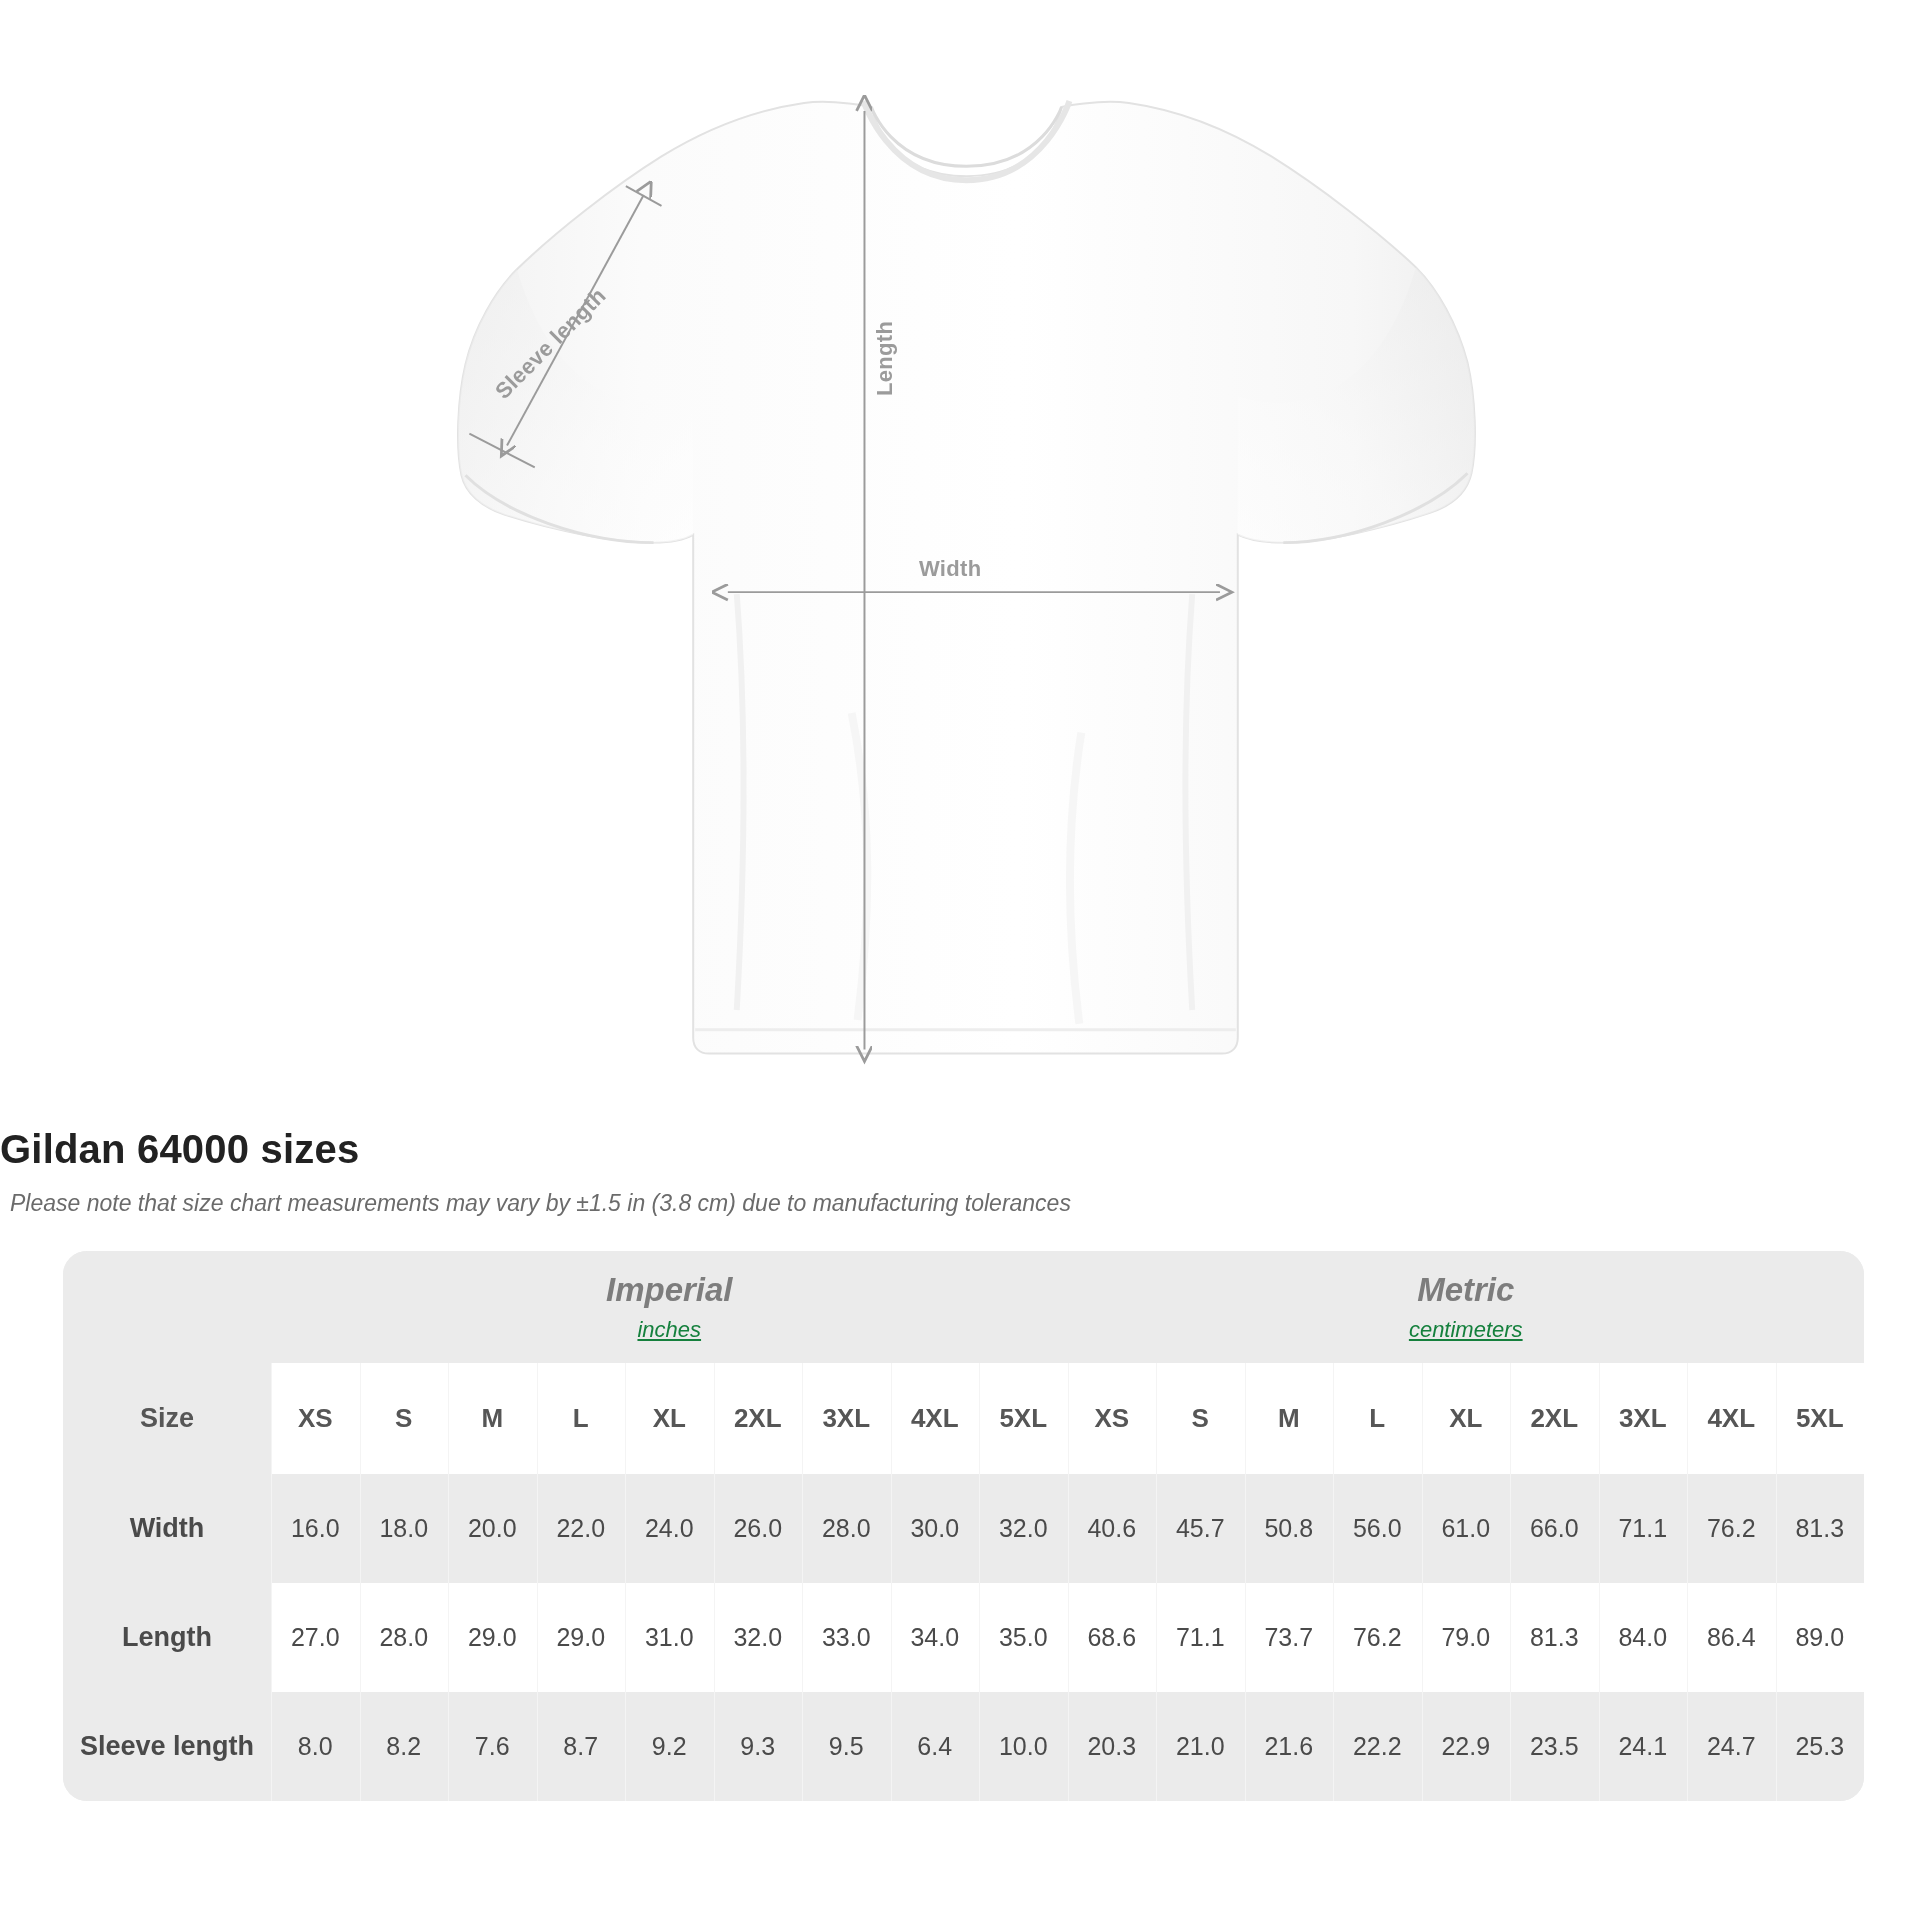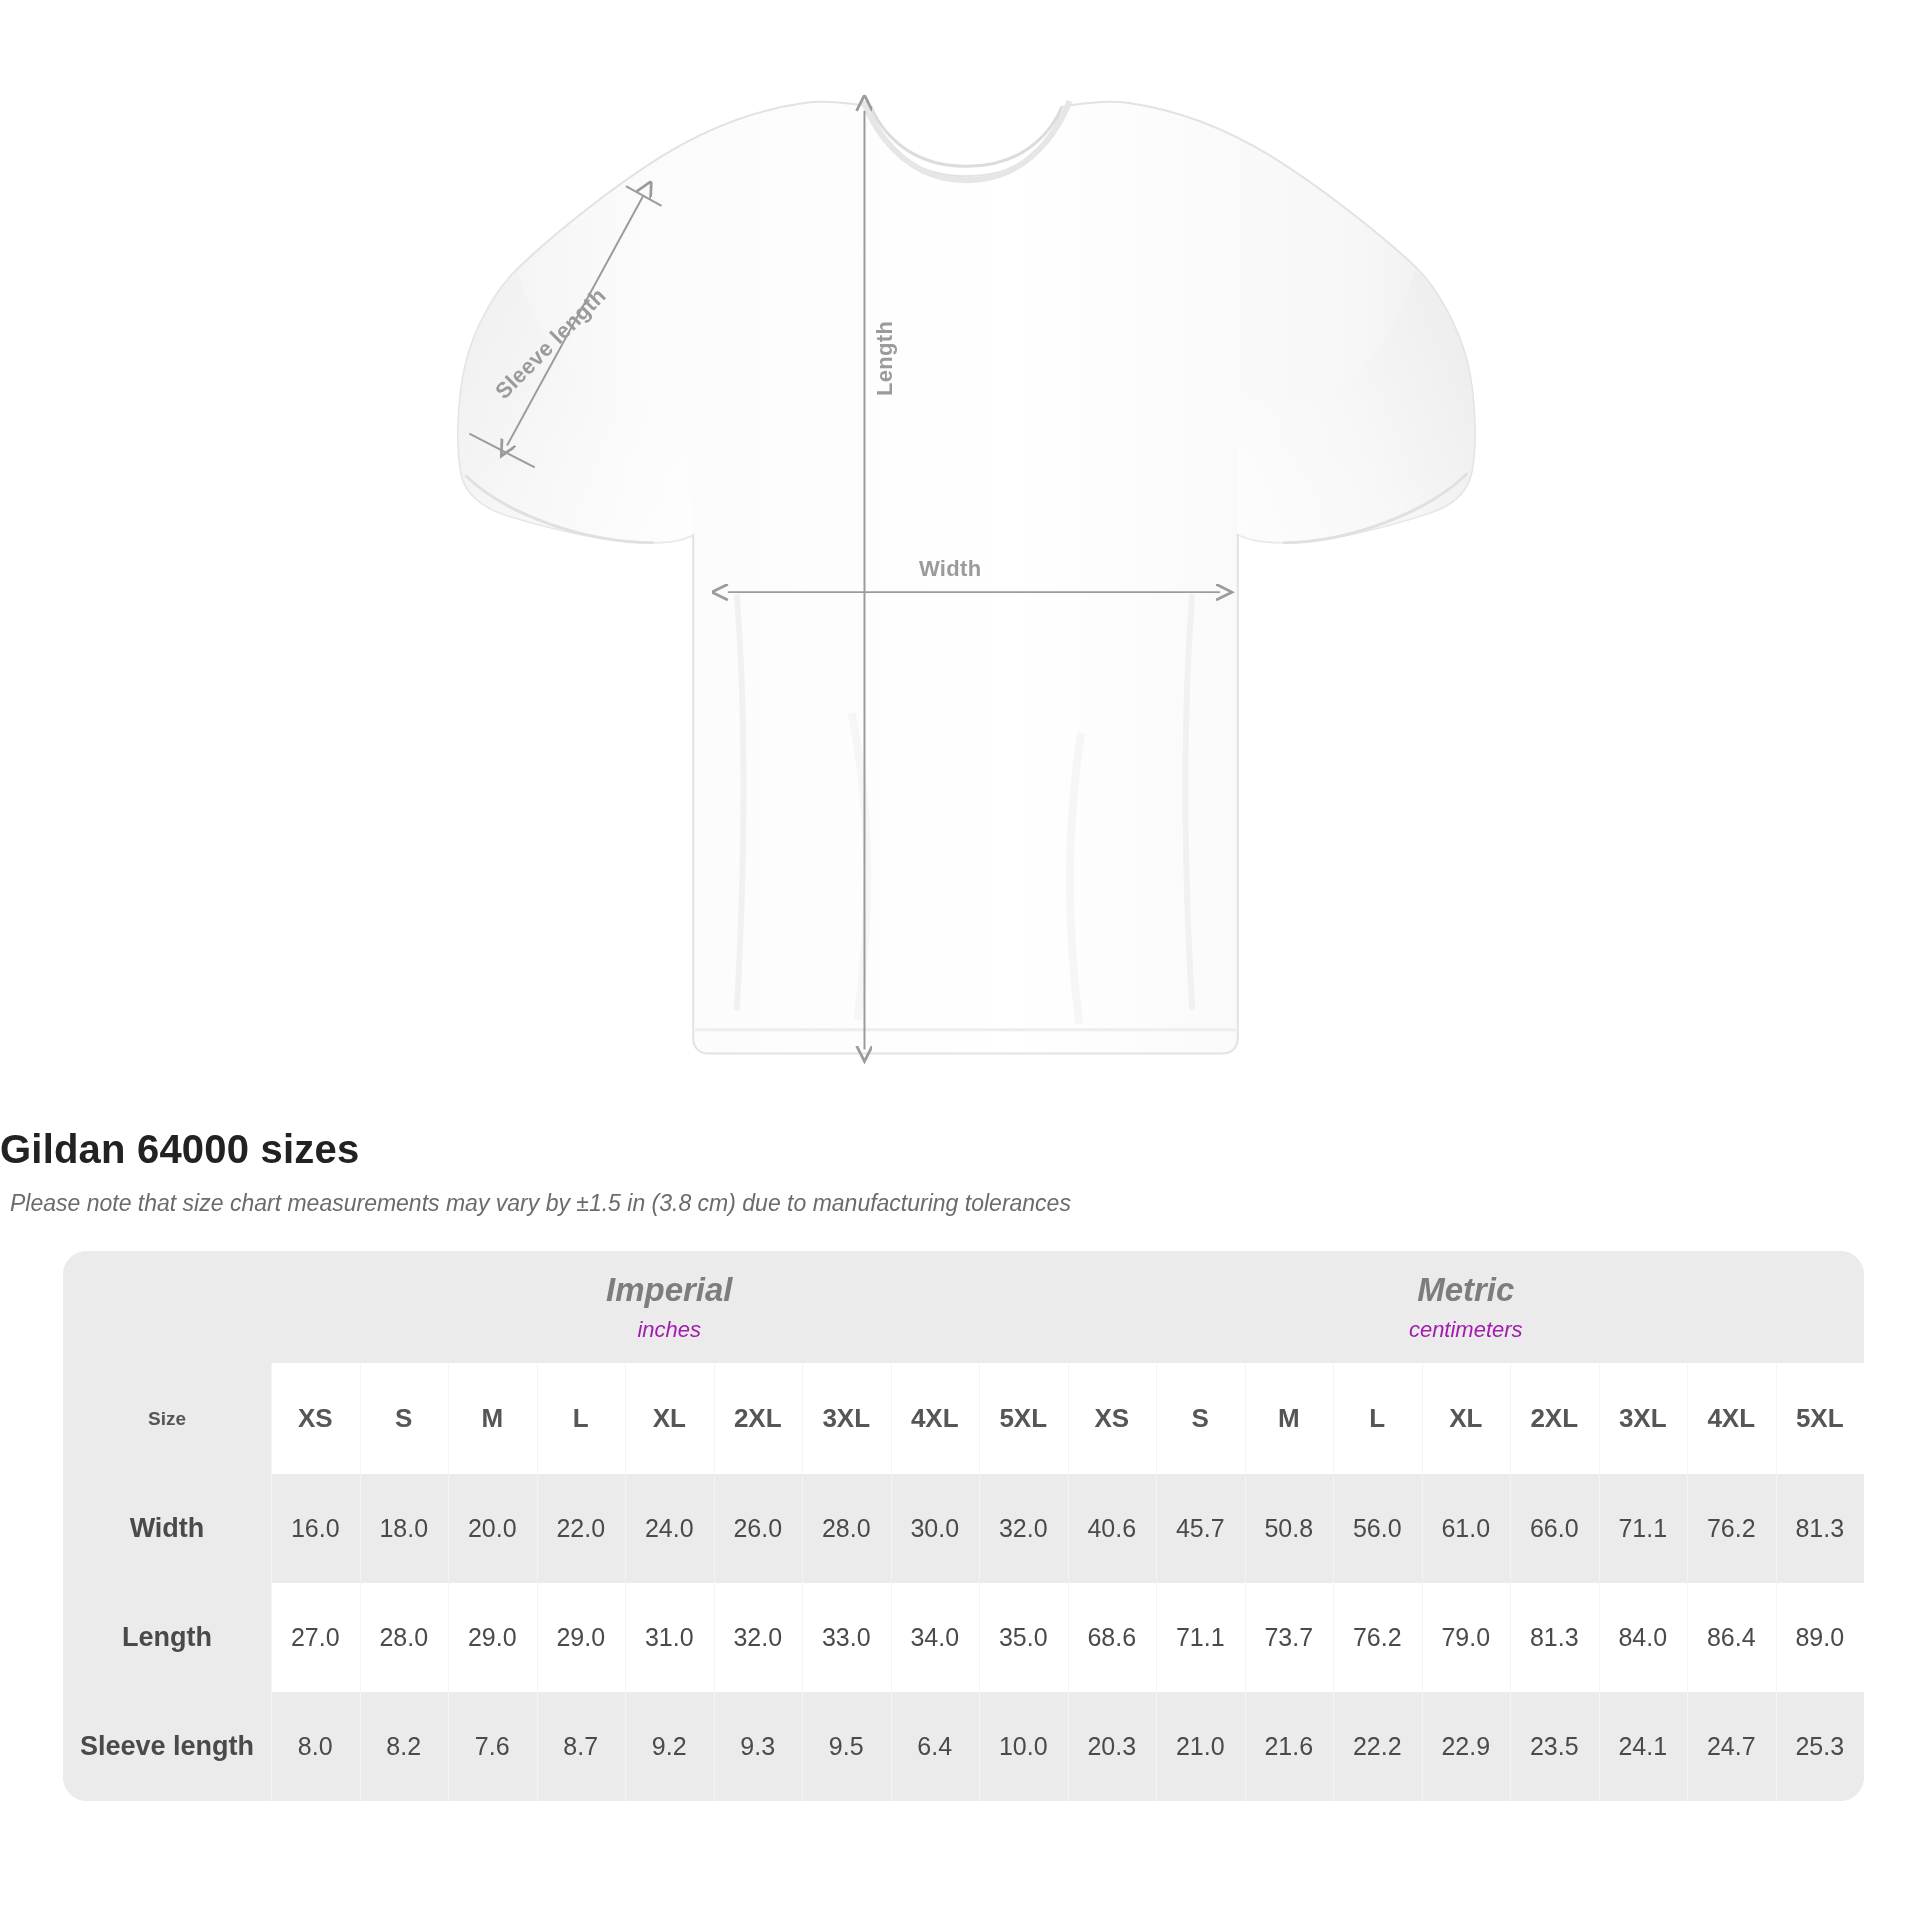--- a/index.html
+++ b/index.html
@@ -104,38 +104,39 @@
   }
   .unit-system {
     font-size: 33px;
     font-weight: bold;
     font-style: italic;
     color: #7d7d7d;
   }
   .unit-name {
     font-size: 22px;
     font-style: italic;
-    color: #a21caf;
+    color: #15803d;
     margin-top: 8px;
+    text-decoration: underline;
   }
   .spacer-cell {
     background: #ebebeb;
   }
 
   
   tr.head-row td {
     height: 109px;
     background: #ffffff;
     font-weight: bold;
     color: #565656;
     font-size: 26px;
   }
   tr.head-row td.row-label {
     background: #ebebeb;
-    font-size: 19px;
+    font-size: 27px;
   }
 
   
   tr.data-row td {
     height: 107px;
   }
   tr.data-row.shade td {
     background: #ebebeb;
   }
   tr.data-row.plain td {

